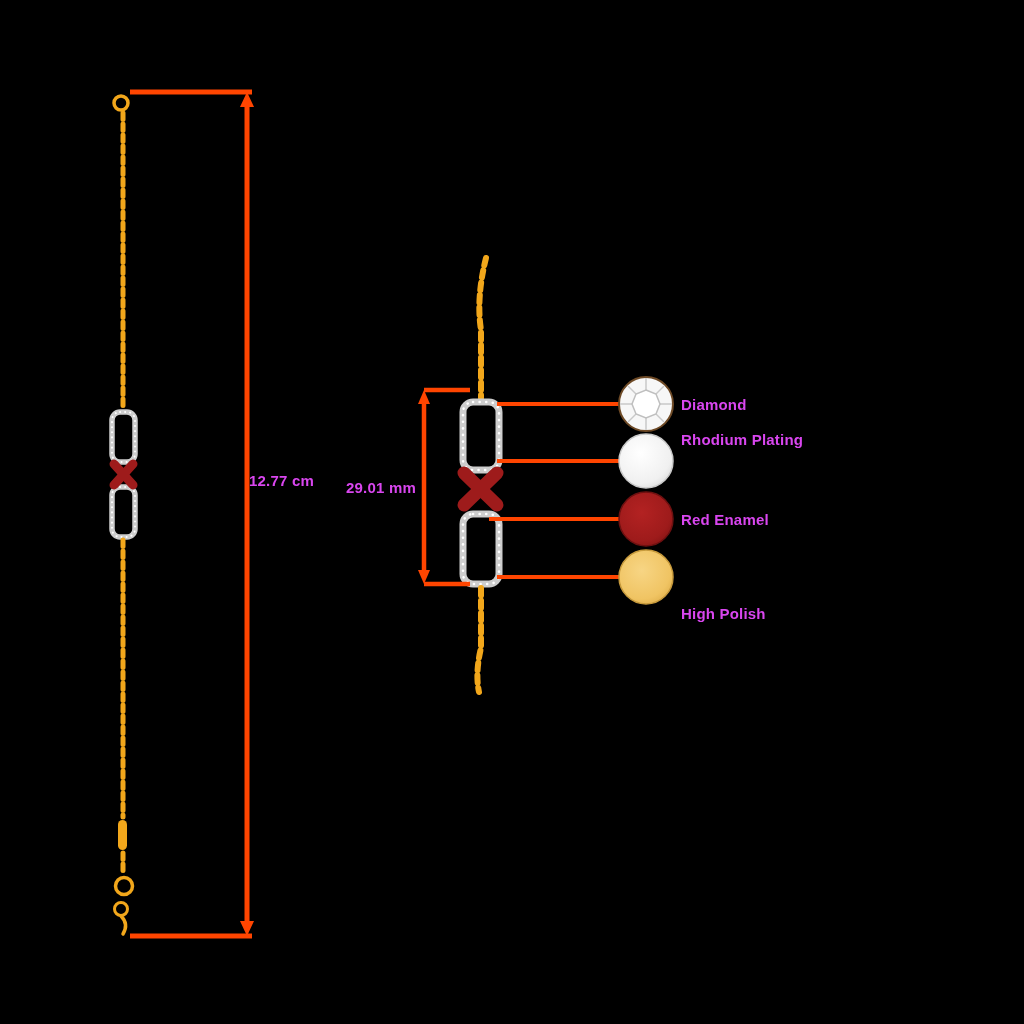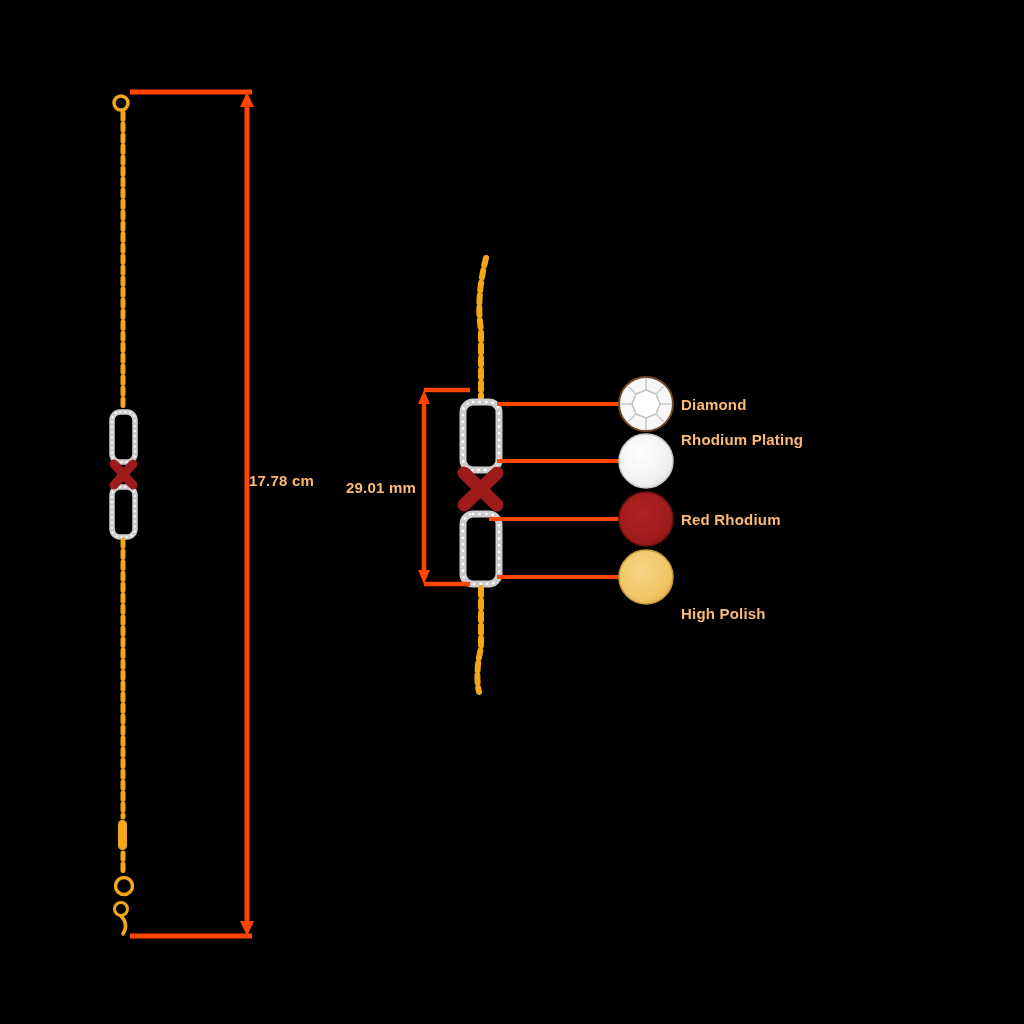--- a/index.html
+++ b/index.html
@@ -15,21 +15,21 @@
     overflow: hidden;
     font-family: "Liberation Sans", sans-serif;
   }
   .canvas svg.layer {
     position: absolute;
     left: 0;
     top: 0;
   }
   .label {
     position: absolute;
-    color: #fdba74;
+    color: #d946ef;
     font-weight: bold;
     font-size: 15px;
     line-height: 17px;
     white-space: nowrap;
     letter-spacing: 0.2px;
   }
   #m-left  { left: 249px; top: 472px; }
   #m-zoom  { left: 336px; top: 479px; width: 80px; text-align: right; }
   #lg-0 { left: 681px; top: 396px; }
   #lg-1 { left: 681px; top: 431px; }
@@ -137,24 +137,24 @@
       </g>
 
       <circle cx="646" cy="461" r="27" fill="url(#gradRhodium)" stroke="#C9C9C9" stroke-width="1.5"></circle>
 
       <circle cx="646" cy="519" r="27" fill="url(#gradRed)" stroke="#6E1010" stroke-width="1.5"></circle>
 
       <circle cx="646" cy="577" r="27" fill="url(#gradGold)" stroke="#C79A3C" stroke-width="1.5"></circle>
     </g>
   </svg>
 
-  <div class="label" id="m-left">17.78 cm</div>
+  <div class="label" id="m-left">12.77 cm</div>
 
   <div class="label" id="m-zoom">29.01 mm</div>
 
   <div class="label" id="lg-0">Diamond</div>
 
   <div class="label" id="lg-1">Rhodium Plating</div>
 
-  <div class="label" id="lg-2">Red Rhodium</div>
+  <div class="label" id="lg-2">Red Enamel</div>
 
   <div class="label" id="lg-3">High Polish</div>
 </div>
 
 </body></html>

